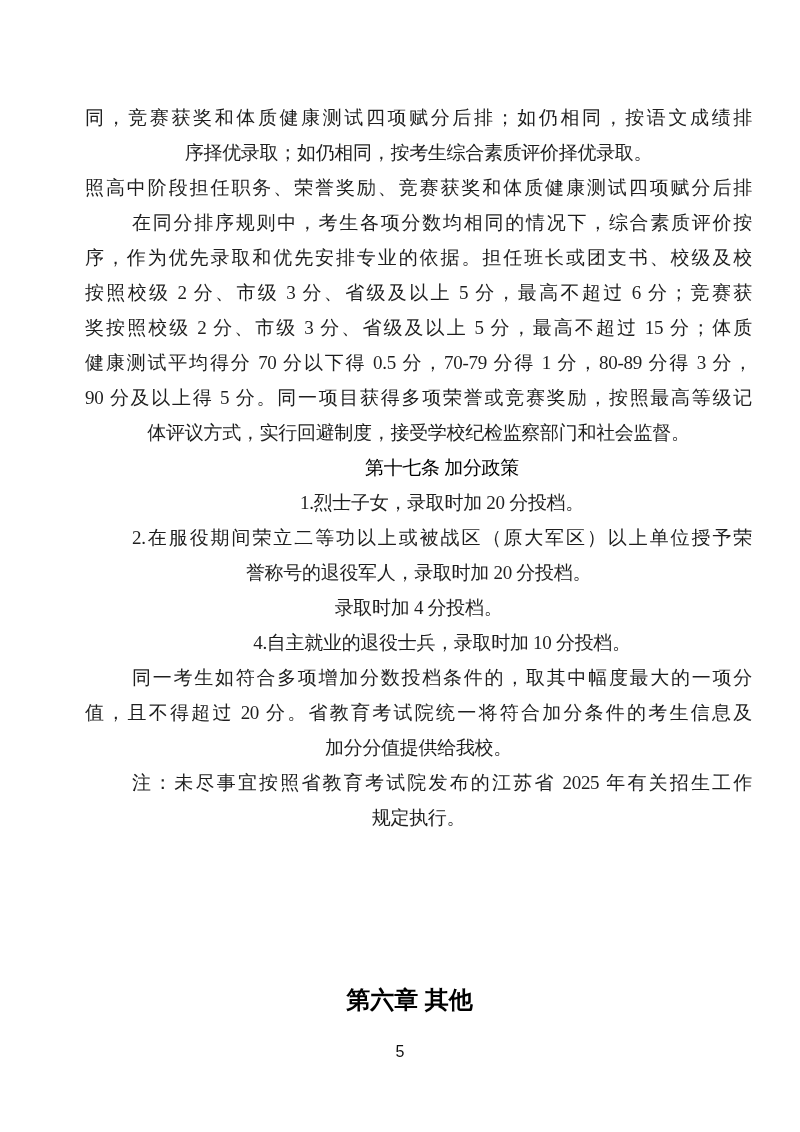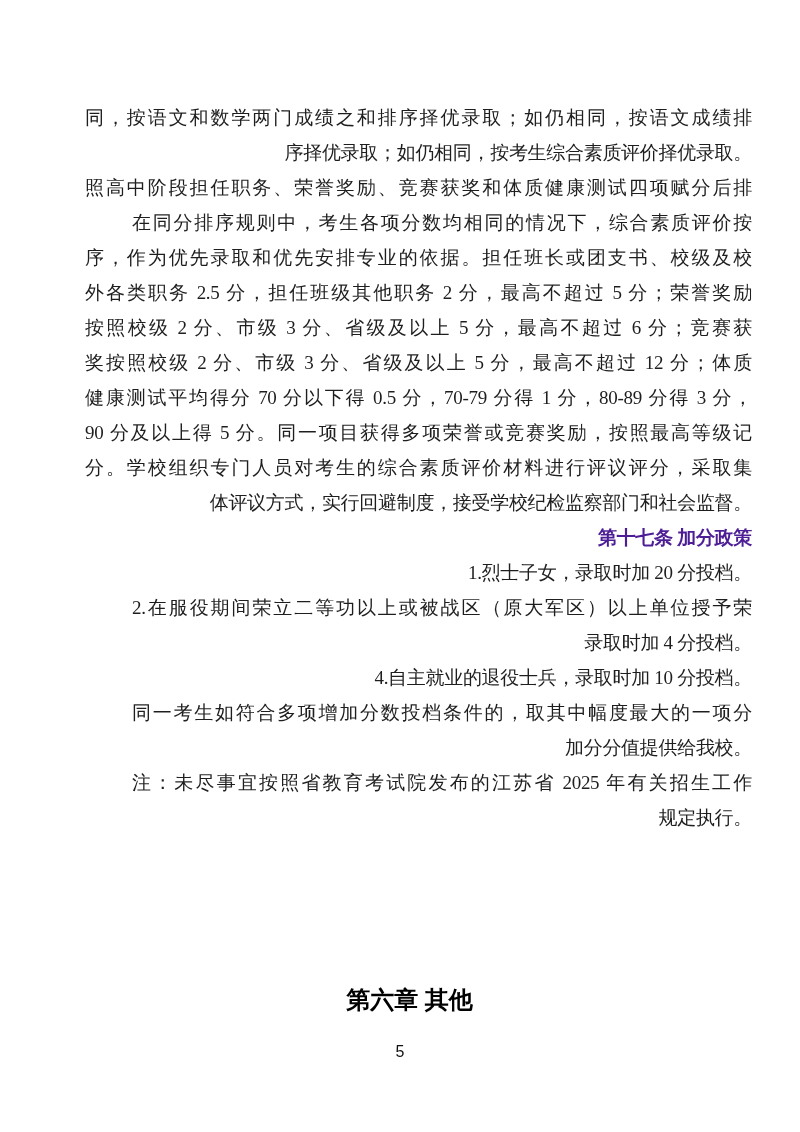--- a/index.html
+++ b/index.html
@@ -17,30 +17,30 @@
     left: 85px;
     top: 100px;
     width: 667px;
   }
   .line {
     font-size: 19px;
     line-height: 35px;
     height: 35px;
     letter-spacing: -0.3px;
     white-space: nowrap;
-    text-align: right;
+    text-align: center;
   }
   .line.just {
     white-space: normal;
     text-align: justify;
     text-align-last: justify;
     overflow: hidden;
   }
   .line.indent { padding-left: 47px; }
-  .line.bold { font-weight: bold; color: #4c1d95; }
+  .line.bold { font-weight: normal; color: #000000; }
   .chapter-heading {
     position: absolute;
     left: 0;
     right: 0;
     top: 982px;
     text-align: center;
     font-family: "Liberation Sans", "DejaVu Sans", sans-serif;
     font-weight: bold;
     font-size: 24px;
     line-height: 35px;
@@ -57,38 +57,38 @@
     font-size: 16px;
     line-height: 24px;
     color: #111111;
   }
 </style>
 </head>
 <body>
 
 <div class="page">
   <div class="body-block">
-      <div class="line just">同，按语文和数学两门成绩之和排序择优录取；如仍相同，按语文成绩排</div>
+      <div class="line just">同，竞赛获奖和体质健康测试四项赋分后排；如仍相同，按语文成绩排</div>
       <div class="line">序择优录取；如仍相同，按考生综合素质评价择优录取。</div>
       <div class="line just">照高中阶段担任职务、荣誉奖励、竞赛获奖和体质健康测试四项赋分后排</div>
       <div class="line indent just">在同分排序规则中，考生各项分数均相同的情况下，综合素质评价按</div>
       <div class="line just">序，作为优先录取和优先安排专业的依据。担任班长或团支书、校级及校</div>
-      <div class="line just">外各类职务 2.5 分，担任班级其他职务 2 分，最高不超过 5 分；荣誉奖励</div>
       <div class="line just">按照校级 2 分、市级 3 分、省级及以上 5 分，最高不超过 6 分；竞赛获</div>
-      <div class="line just">奖按照校级 2 分、市级 3 分、省级及以上 5 分，最高不超过 12 分；体质</div>
+      <div class="line just">奖按照校级 2 分、市级 3 分、省级及以上 5 分，最高不超过 15 分；体质</div>
       <div class="line just">健康测试平均得分 70 分以下得 0.5 分，70-79 分得 1 分，80-89 分得 3 分，</div>
       <div class="line just">90 分及以上得 5 分。同一项目获得多项荣誉或竞赛奖励，按照最高等级记</div>
-      <div class="line just">分。学校组织专门人员对考生的综合素质评价材料进行评议评分，采取集</div>
       <div class="line">体评议方式，实行回避制度，接受学校纪检监察部门和社会监督。</div>
       <div class="line indent bold">第十七条 加分政策</div>
       <div class="line indent">1.烈士子女，录取时加 20 分投档。</div>
       <div class="line indent just">2.在服役期间荣立二等功以上或被战区（原大军区）以上单位授予荣</div>
+      <div class="line">誉称号的退役军人，录取时加 20 分投档。</div>
       <div class="line">录取时加 4 分投档。</div>
       <div class="line indent">4.自主就业的退役士兵，录取时加 10 分投档。</div>
       <div class="line indent just">同一考生如符合多项增加分数投档条件的，取其中幅度最大的一项分</div>
+      <div class="line just">值，且不得超过 20 分。省教育考试院统一将符合加分条件的考生信息及</div>
       <div class="line">加分分值提供给我校。</div>
       <div class="line indent just">注：未尽事宜按照省教育考试院发布的江苏省 2025 年有关招生工作</div>
       <div class="line">规定执行。</div>
     </div>
 
   <div class="chapter-heading">第六章 其他</div>
 
   <div class="page-number">5</div>
 </div>
 

